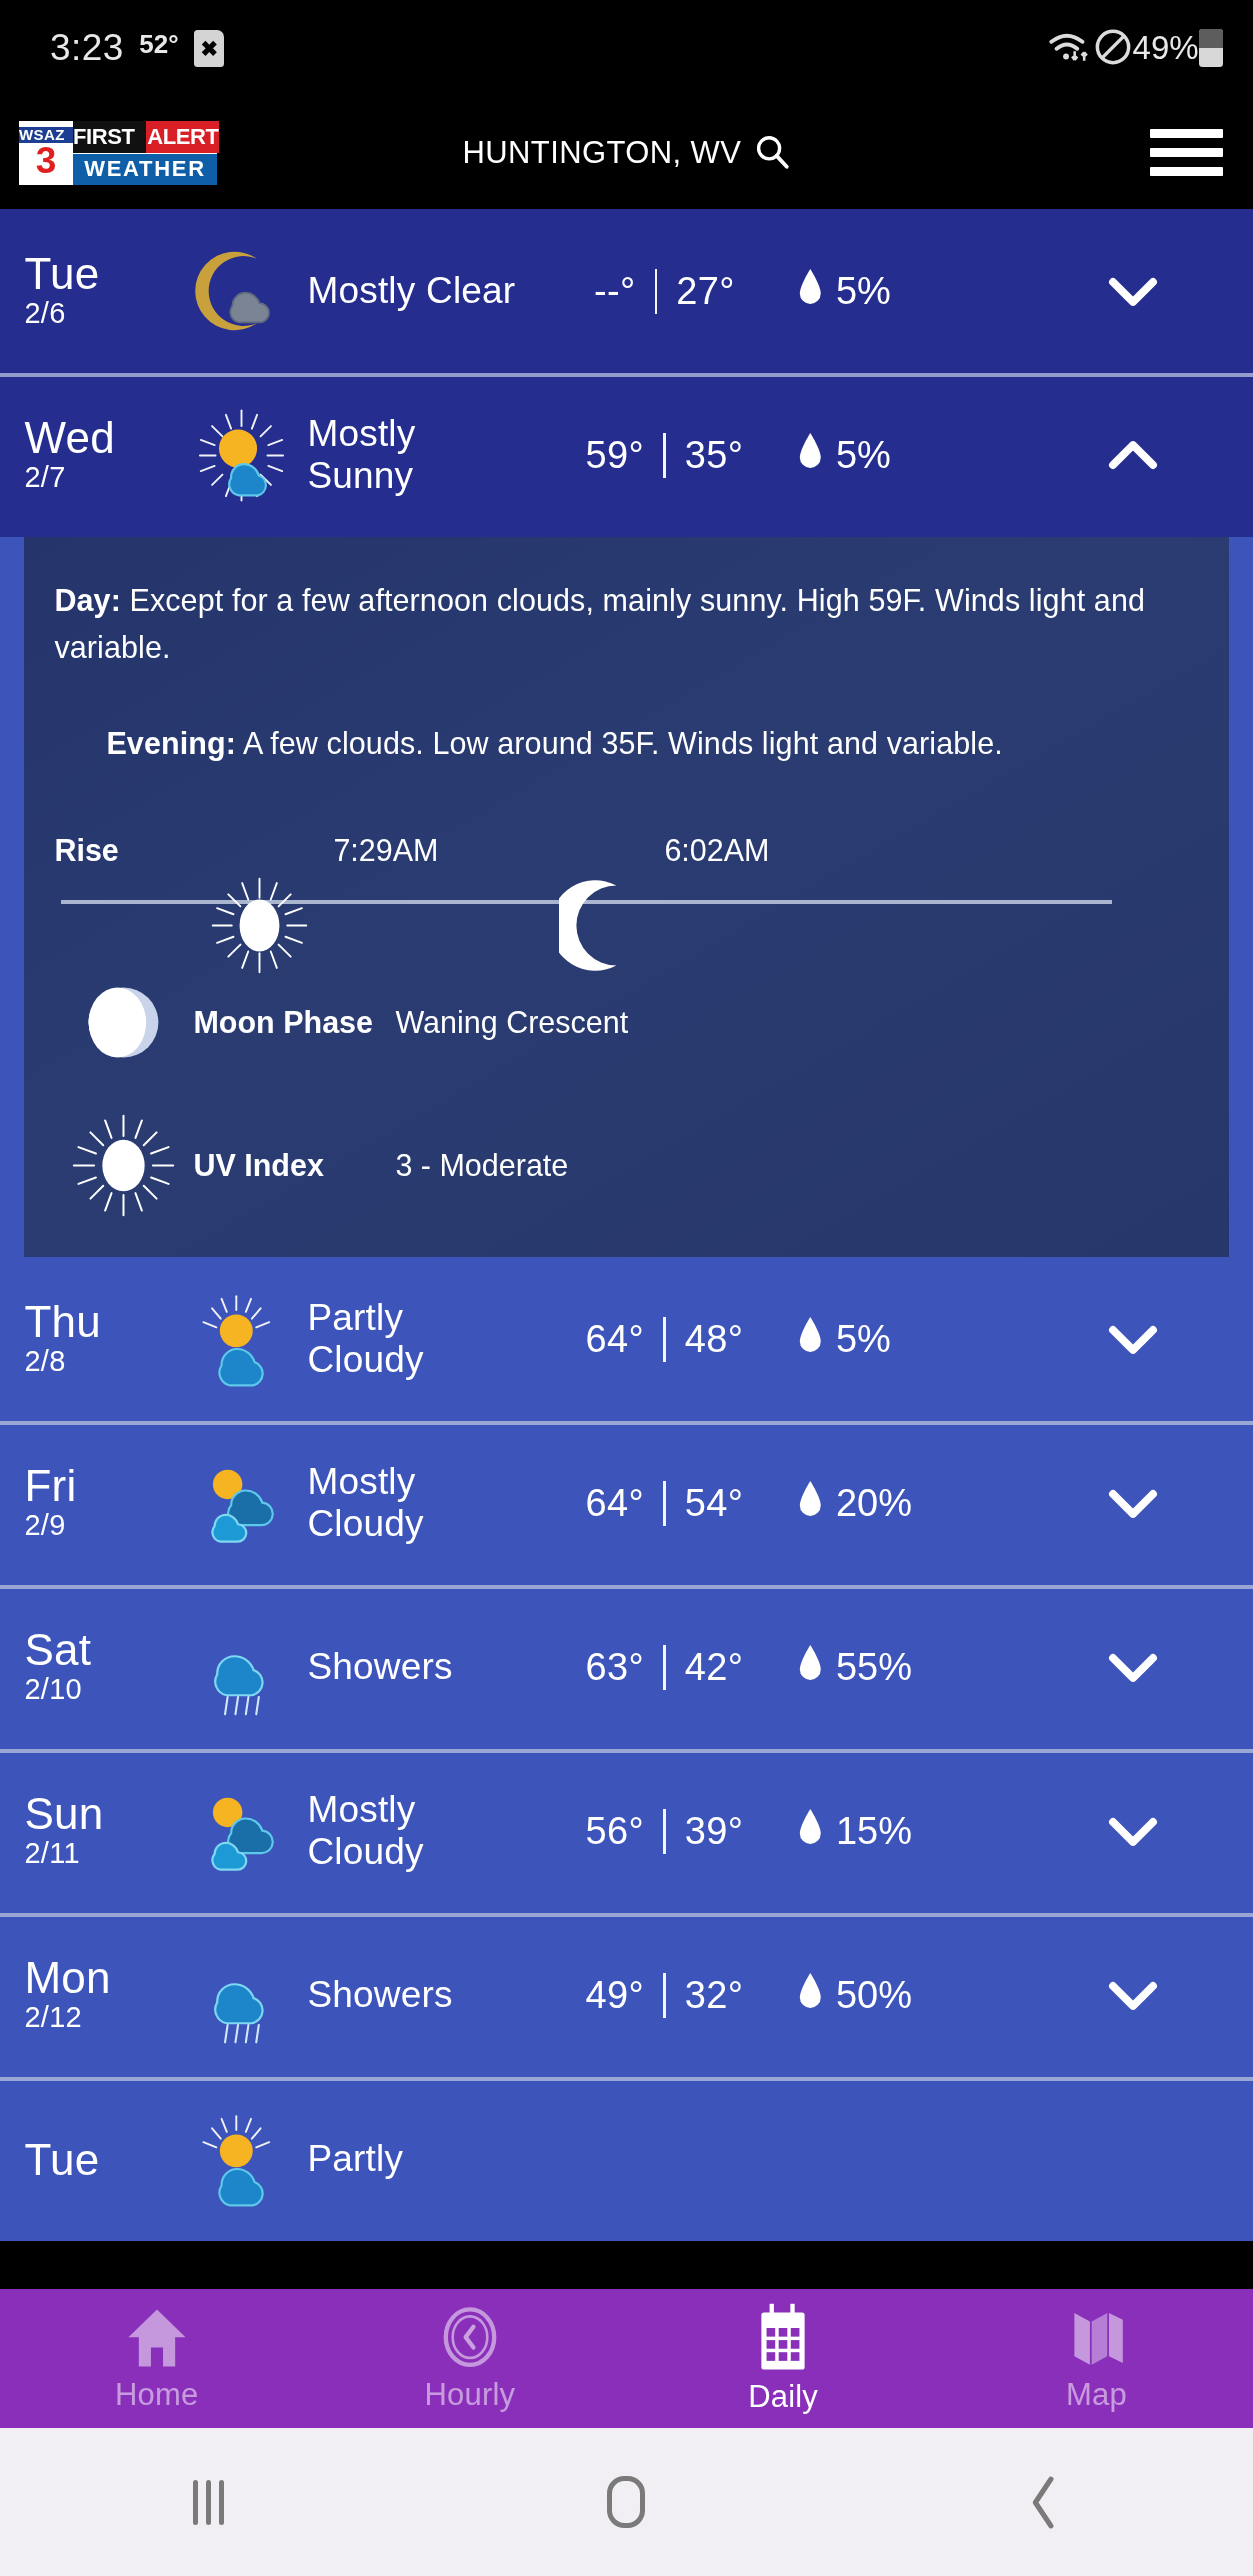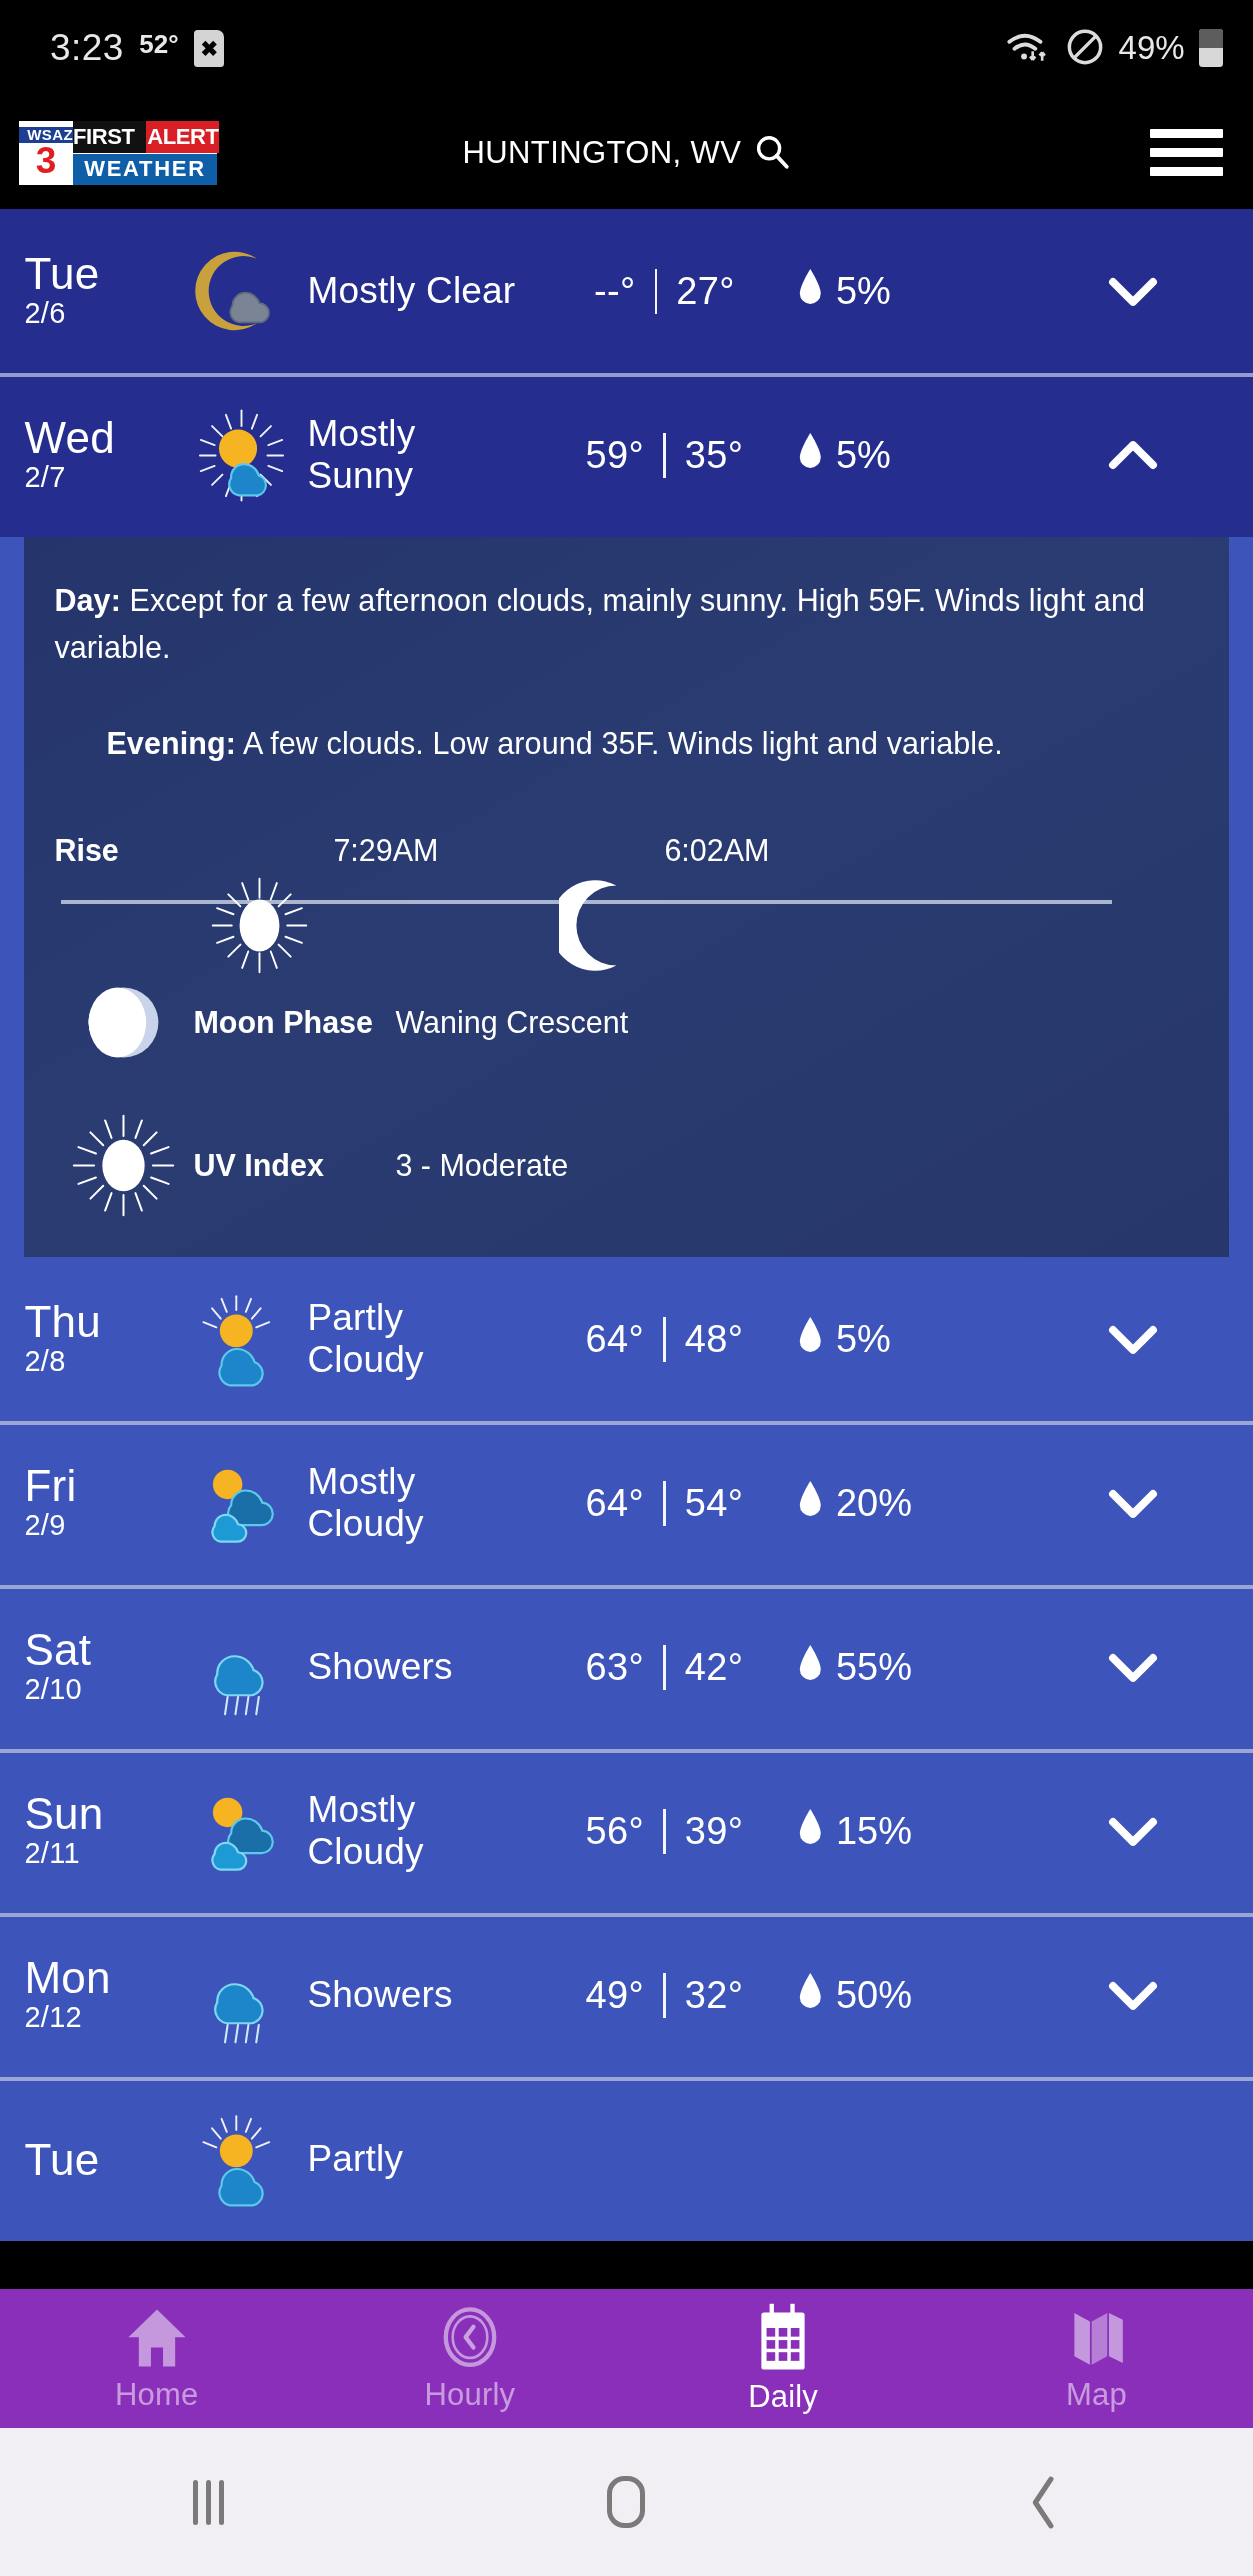--- a/index.html
+++ b/index.html
@@ -17,42 +17,42 @@
     padding:0 30px 0 50px;
   }
   .sb-left{ display:flex; align-items:center; gap:15.7px; }
   .sb-clock{ font-size:37px; letter-spacing:0.4px; font-weight:400; }
   .sb-temp{ font-size:26px; font-weight:600; position:relative; top:-3.5px;}
   .sb-simchip{
     width:30px;height:37px;background:#d4d4d4;border-radius:3.5px 7px 3.5px 3.5px;
     display:flex;align-items:center;justify-content:center;
     color:#000;font-size:21px;font-weight:bold;line-height:1;
   }
-  .sb-right{ display:flex; align-items:center; gap:14px; }
+  .sb-right{ display:flex; align-items:center; }
   .sb-batt-pct{ font-size:33px; letter-spacing:0; }
   .batt{
     width:24.4px;height:38px;border-radius:3.5px;background:#d8d8d8;position:relative;
     overflow:hidden;
   }
   .batt::before{content:"";position:absolute;top:-5.2px;left:6.1px;width:12.2px;height:6.1px;background:#d8d8d8;border-radius:1.7px;}
   .batt .fill{position:absolute;top:0;left:0;right:0;height:51%;background:#5d5d5d;}
 
   
   .appbar{
     height:113px;background:#000;display:flex;align-items:center;
     padding:0 30px 0 19px; position:relative;
   }
   .logo{ display:flex; align-items:stretch; height:64px; }
   .logo-box{
     background:#fff;width:54px;display:flex;flex-direction:column;
     align-items:center;justify-content:center;padding:2.6px 0;
   }
   .logo-wsaz{
     background:#1c3f94;color:#fff;font-size:15px;font-weight:bold;
-    letter-spacing:0.4px;width:100%;text-align:right;line-height:16.5px;
+    letter-spacing:0.4px;width:100%;text-align:left;line-height:16.5px;
   }
   .logo-3{ color:#e02020;font-size:37px;font-weight:bold;line-height:35px; }
   .logo-right{ display:flex;flex-direction:column;width:144px; }
   .logo-row1{ display:flex;height:50%; }
   .logo-first{ background:#111;color:#fff;flex:1;font-size:22px;font-weight:bold;
     display:flex;align-items:center;justify-content:flex-end;padding-right:11px;letter-spacing:-0.4px;}
   .logo-alert{ background:#d81f26;color:#fff;flex:1.05;font-size:22px;font-weight:bold;
     display:flex;align-items:center;justify-content:flex-start;padding-left:1.7px;letter-spacing:-0.4px;}
   .logo-row2{ background:#0e5fa8;color:#fff;height:50%;font-size:22px;font-weight:bold;
     display:flex;align-items:center;justify-content:center;letter-spacing:1.7px;

